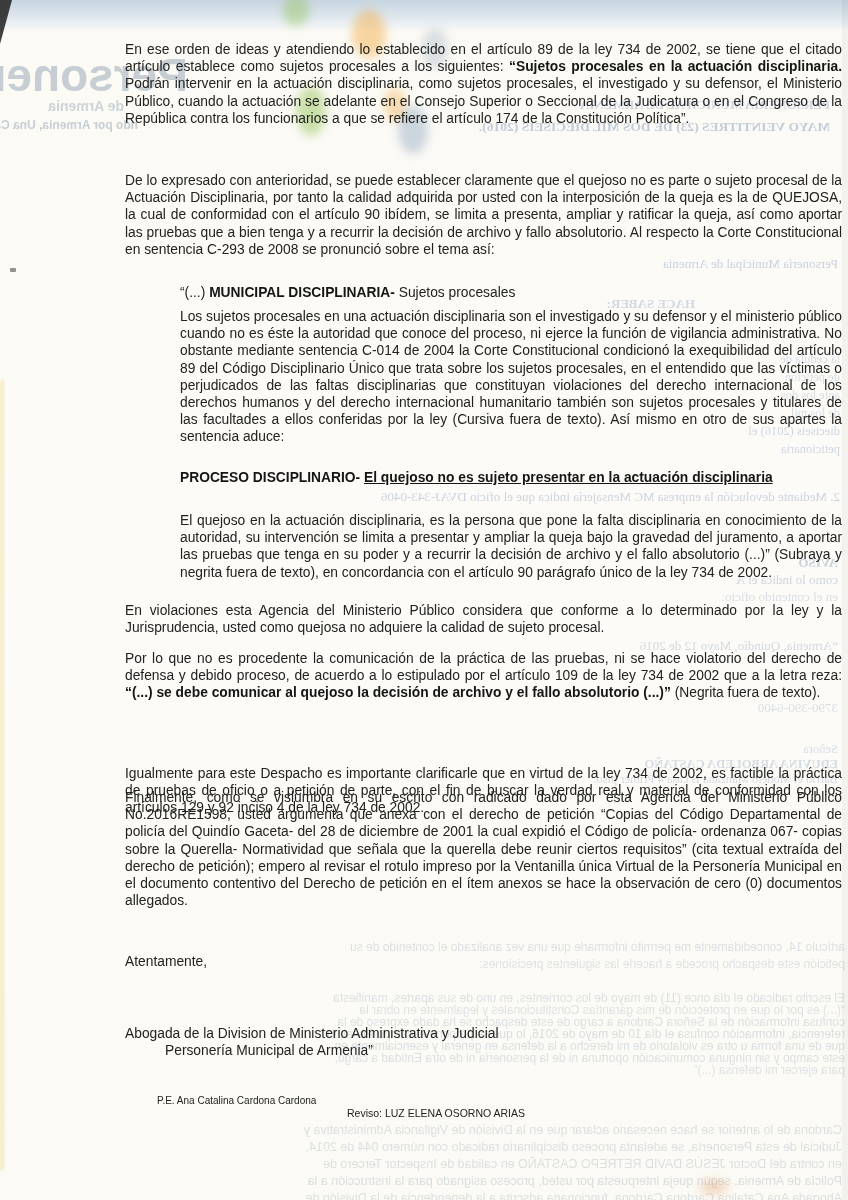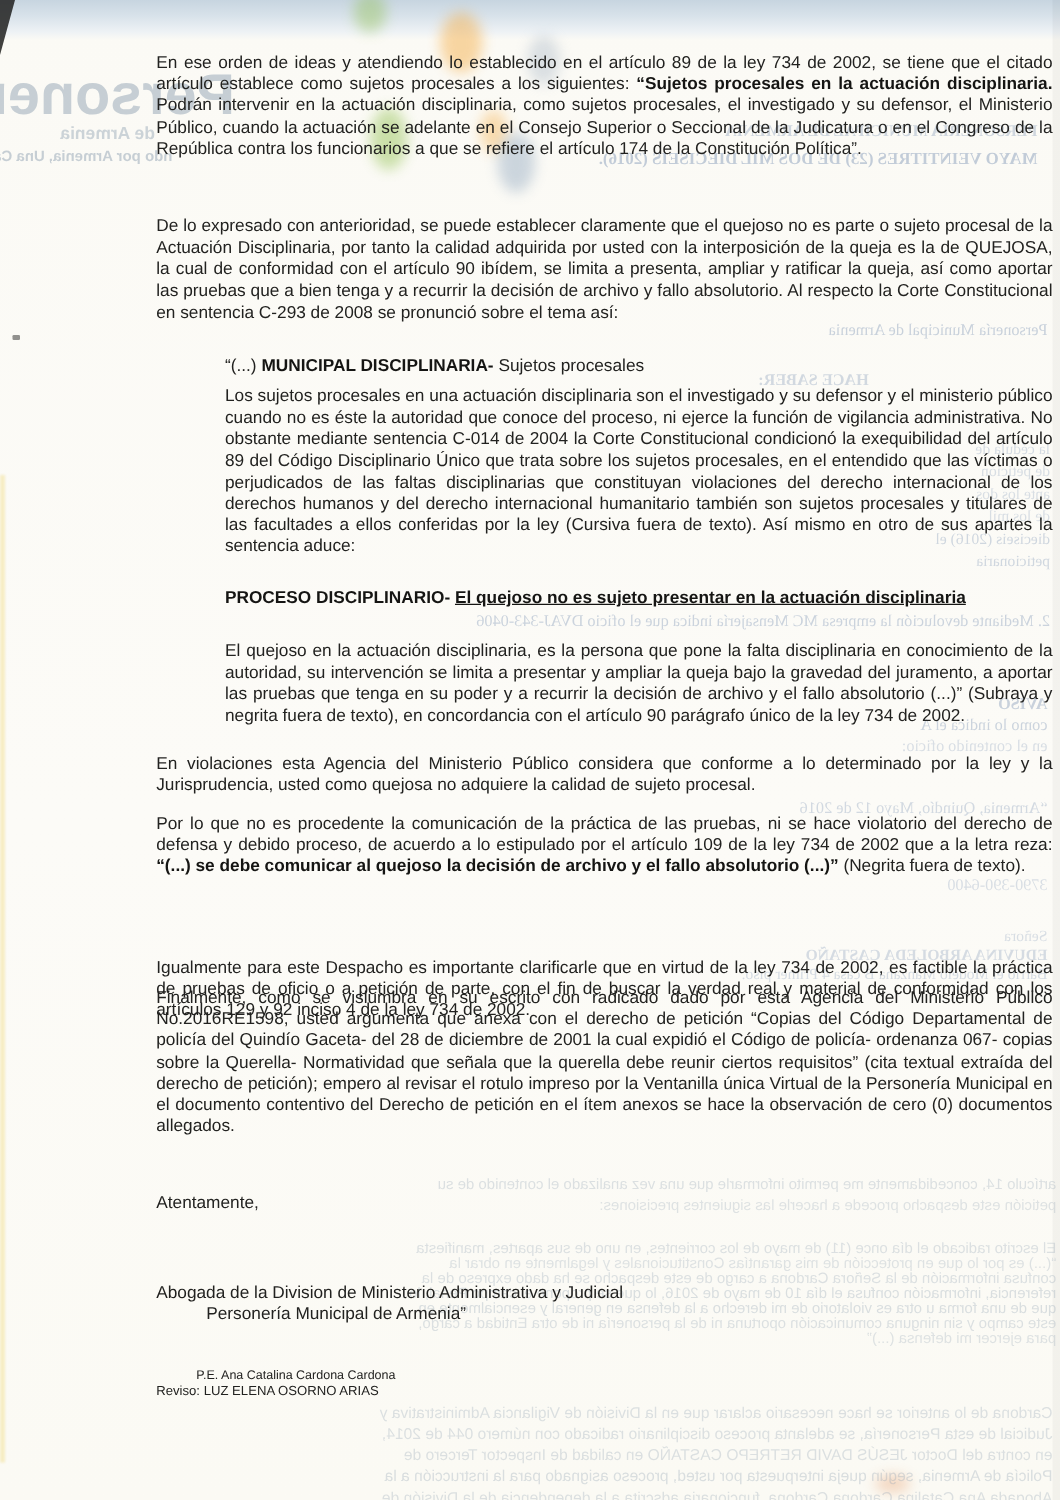--- a/index.html
+++ b/index.html
@@ -91,15 +91,15 @@
       <div class="block justify" style="top: 469px; left: 180px; width: 662px;"><span class="bold">PROCESO DISCIPLINARIO- </span><span class="bold under">El quejoso no es sujeto presentar en la actuación disciplinaria</span></div>
       <div class="block justify" style="top: 512px; left: 180px; width: 662px;"><span>El quejoso en la actuación disciplinaria, es la persona que pone la falta disciplinaria en conocimiento de la autoridad, su intervención se limita a presentar y ampliar la queja bajo la gravedad del juramento, a aportar las pruebas que tenga en su poder y a recurrir la decisión de archivo y el fallo absolutorio (...)” (Subraya y negrita fuera de texto), en concordancia con el artículo 90 parágrafo  único de la ley 734 de 2002.</span></div>
       <div class="block justify" style="top: 602px; left: 125px; width: 717px;"><span>En violaciones esta Agencia del Ministerio Público considera que conforme  a lo determinado por la ley y la Jurisprudencia, usted como quejosa no adquiere la calidad de sujeto procesal.</span></div>
       <div class="block justify" style="top: 650px; left: 125px; width: 717px;"><span>Por lo que no es procedente la comunicación de la práctica de las pruebas, ni se hace violatorio del derecho de defensa y debido proceso, de acuerdo a lo estipulado por el artículo 109 de la ley 734 de 2002 que a la letra reza: </span><span class="bold">“(...) se debe comunicar al quejoso la decisión de archivo y el fallo absolutorio (...)”</span><span> (Negrita fuera de texto).</span></div>
       <div class="block justify" style="top: 765px; left: 125px; width: 717px;"><span>Igualmente para este Despacho es importante  clarificarle que en virtud de la ley 734 de 2002,  es factible la práctica de pruebas de oficio o a petición de parte, con el fin de buscar la verdad real y material de conformidad con los artículos 129 y 92 inciso 4 de la ley 734 de 2002.</span></div>
       <div class="block justify" style="top: 789px; left: 125px; width: 717px;"><span>Finalmente, como se vislumbra en su escrito con radicado dado por esta Agencia del Ministerio Público No.2016RE1598, usted argumenta que anexa con el derecho de petición “Copias del Código Departamental de policía del Quindío Gaceta- del 28 de diciembre de 2001 la cual expidió el Código de policía- ordenanza 067- copias sobre la Querella- Normatividad que señala que la querella debe reunir ciertos requisitos” (cita textual extraída del derecho de petición); empero al revisar el rotulo impreso por la Ventanilla única Virtual de la Personería Municipal en el documento contentivo del Derecho de petición en el ítem anexos se hace la observación de cero (0) documentos allegados.</span></div>
       <div class="block" style="top: 953px; left: 125px; width: 400px;"><span>Atentamente,</span></div>
       <div class="block" style="top: 1025px; left: 125px; width: 520px;"><span>Abogada de la Division de Ministerio Administrativa y Judicial</span></div>
       <div class="block" style="top: 1042px; left: 125px; width: 520px; margin-left: 40px;"><span>Personería Municipal de Armenia”</span></div>
       <div class="block" style="top: 1095px; left: 125px; width: 400px; font-size: 10px; line-height: 12px; margin-left: 32px;"><span>P.E. Ana Catalina Cardona Cardona</span></div>
-      <div class="block" style="top: 1107px; left: 125px; width: 400px; font-size: 10.5px; line-height: 12px;"><span>Reviso: LUZ ELENA OSORNO ARIAS</span></div>
+      <div class="block" style="top: 1107px; left: 125px; width: 400px; font-size: 10.5px; line-height: 12px; text-align: right;"><span>Reviso: LUZ ELENA OSORNO ARIAS</span></div>
     </div>
 </div>
 
 </body></html>

